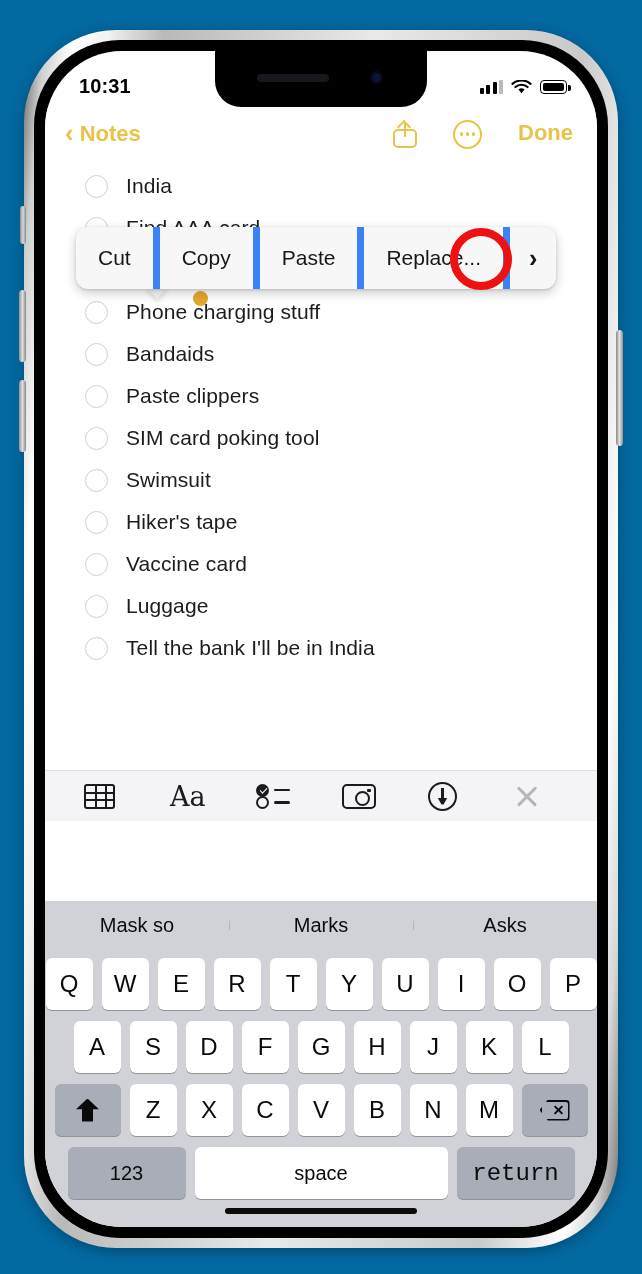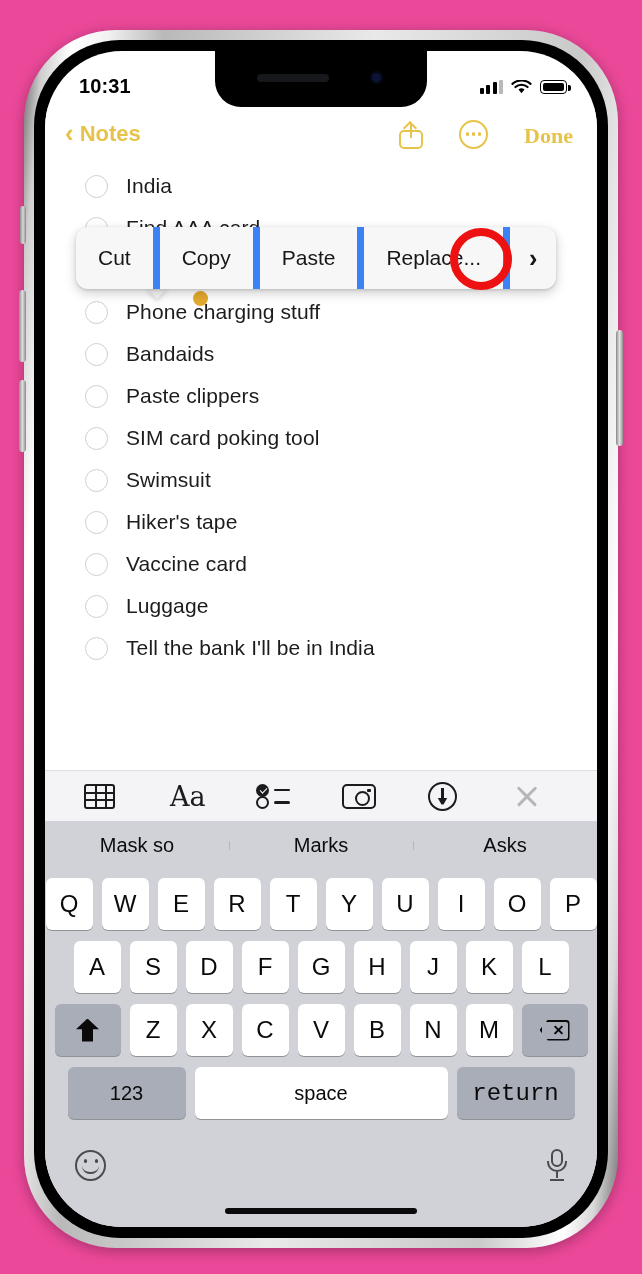--- a/index.html
+++ b/index.html
@@ -4,21 +4,21 @@
 <style>
   * { margin:0; padding:0; box-sizing:border-box; }
   html,body {
     width:642px; height:1274px; overflow:hidden;
     background:#ffffff;
     font-family:"Liberation Sans", sans-serif;
     -webkit-font-smoothing:antialiased;
   }
 
   
-  #stage { position:relative; width:642px; height:1274px; background:#ec4899; }
+  #stage { position:relative; width:642px; height:1274px; background:#0369a1; }
 
   .phone-outer{
     position:absolute; left:24px; top:30px; width:594px; height:1218px;
     border-radius:92px;
     background:linear-gradient(95deg,#5d5d5d 0%,#cfcfcf 3%,#ffffff 7%,#f2f2f2 12%,#b9b9b9 20%,
                 #e9e9e9 50%,#c9c9c9 80%,#ffffff 92%,#d8d8d8 96%,#6a6a6a 100%);
     box-shadow:0 3px 14px rgba(0,0,0,.30);
   }
   .phone-bezel{
     position:absolute; left:34px; top:40px; width:574px; height:1198px;
@@ -81,21 +81,21 @@
   
   .navbar{
     position:absolute; left:0; top:56px; width:100%; height:54px; z-index:40;
     display:flex; align-items:center; background:rgba(255,255,255,.93);
     padding:0 24px 0 20px;
   }
   .nav-back{ display:flex; align-items:center; gap:6px; color:#e8c34a; cursor:pointer; }
   .nav-back .chev{ font-size:26px; font-weight:700; line-height:1; margin-top:-2px; }
   .nav-back .lbl{ font-size:22px; font-weight:600; }
   .nav-spacer{ flex:1; }
-  .nav-actions{ display:flex; align-items:flex-end; gap:36px;font-family:Liberation Serif, serif; }
+  .nav-actions{ display:flex; align-items:flex-start; gap:36px; }
   .share-ico{ width:24px; height:28px; position:relative; }
   .share-ico .box{ position:absolute; left:0; bottom:0; width:24px; height:19px;
     border:2.4px solid #e8c34a; border-radius:5px; }
   .share-ico .stem{ position:absolute; left:10.8px; top:2px; width:2.4px; height:15px;
     background:#e8c34a; }
   .share-ico .arw{ position:absolute; left:6px; top:2px; width:10px; height:10px;
     border-left:2.4px solid #e8c34a; border-top:2.4px solid #e8c34a;
     transform:rotate(45deg); }
   .ellip-ico{ width:29px; height:29px; border:2.3px solid #e8c34a; border-radius:50%;
     display:flex; align-items:center; justify-content:center; gap:2.6px; }
@@ -212,21 +212,21 @@
     clip-path:polygon(0 0,100% 0,60% 100%,40% 100%); }
 
   .ic-x{ position:relative; width:26px; height:26px; }
   .ic-x::before,.ic-x::after{ content:""; position:absolute; left:0; top:11.5px;
     width:26px; height:2.6px; background:#b6b6ba; border-radius:2px; }
   .ic-x::before{ transform:rotate(45deg); }
   .ic-x::after{ transform:rotate(-45deg); }
 
   
   .keyboard{
-    position:absolute; left:0; right:0; bottom:0; height:406px; z-index:30;
+    position:absolute; left:0; right:0; bottom:0; height:326px; z-index:30;
     background:#d0d2d7;
   }
   .predictive{
     height:48px; display:flex; align-items:center; background:#d0d2d7;
   }
   .pred{ flex:1; text-align:center; font-size:20px; color:#0c0c0d; cursor:pointer;
     position:relative; }
   .pred + .pred::before{
     content:""; position:absolute; left:0; top:7px; bottom:7px; width:1px;
     background:#b5b7bd;

